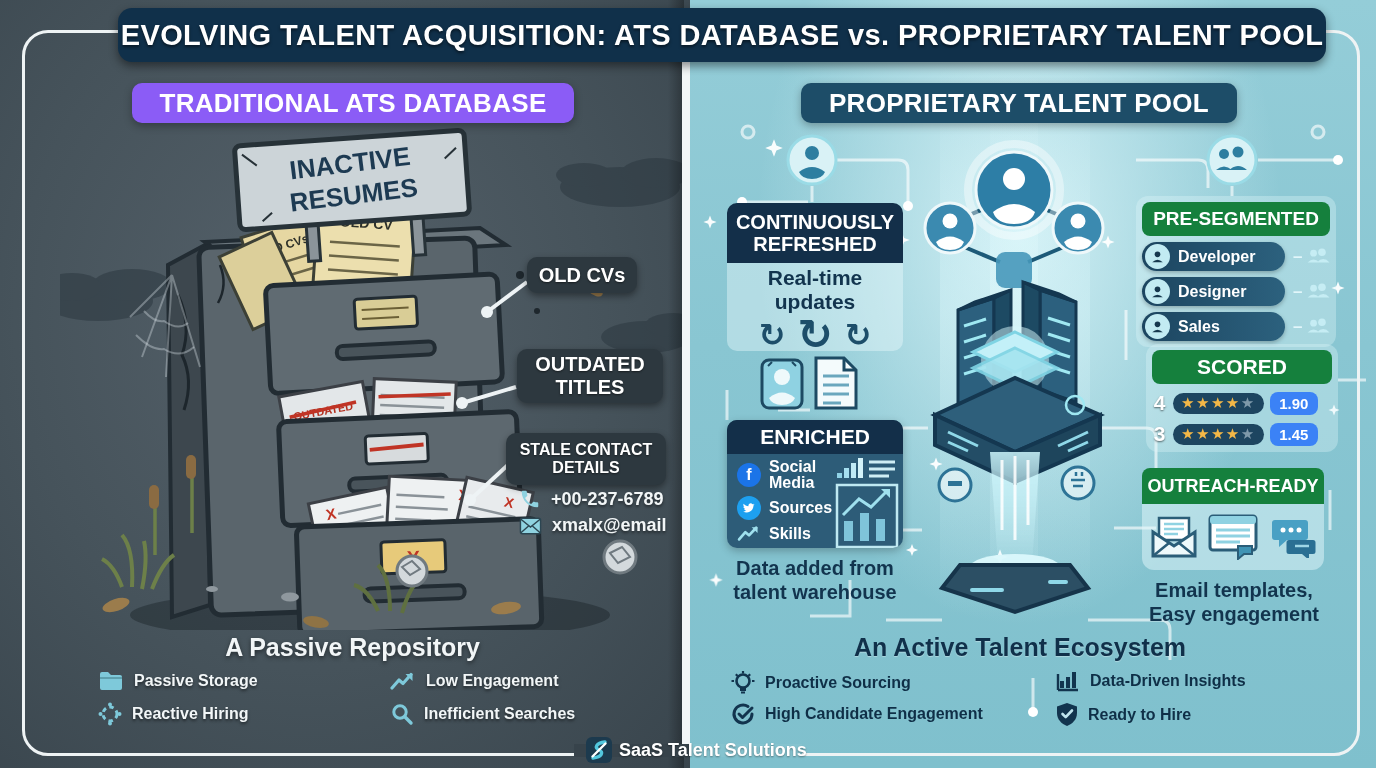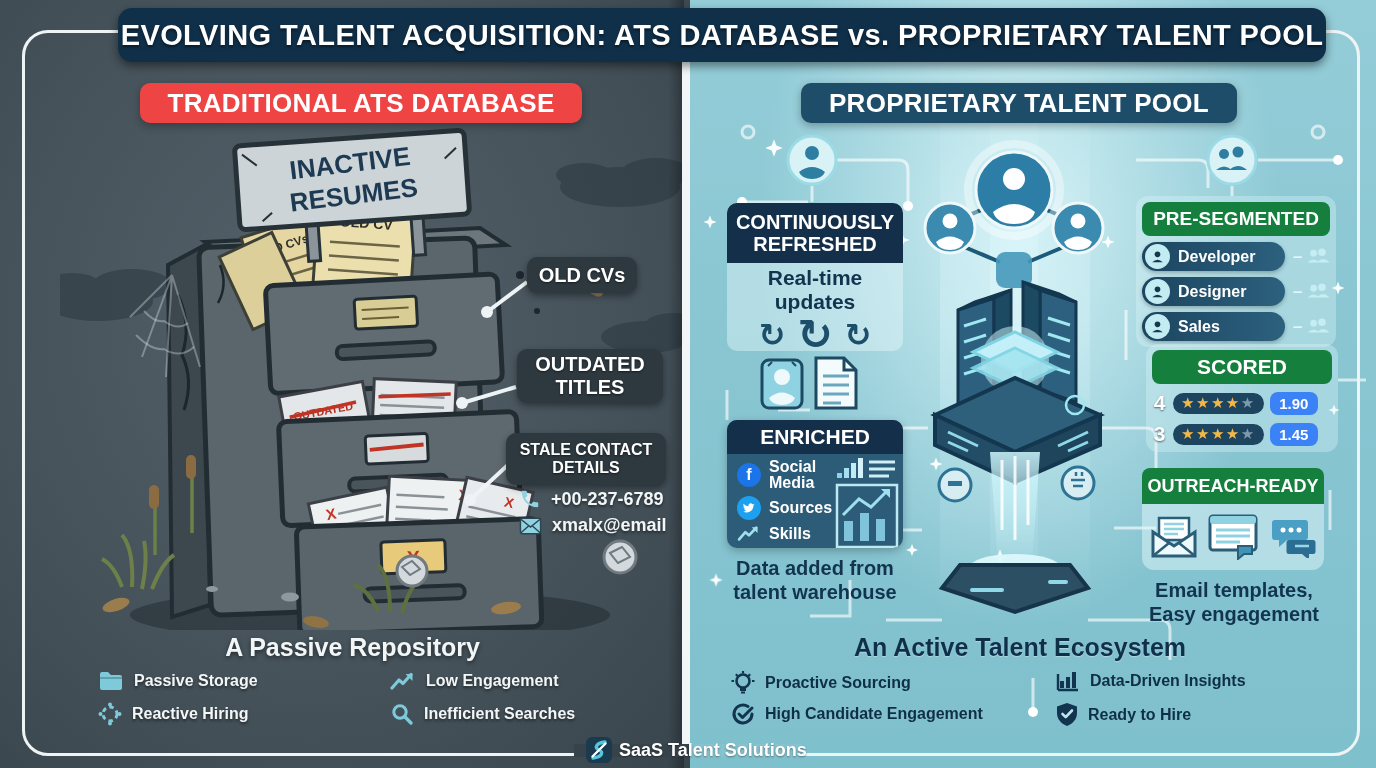--- a/index.html
+++ b/index.html
@@ -354,21 +354,21 @@
       <path d="M133 316 h26 M133 325 h26 M133 334 h26 M133 343 h18" stroke="#6aa7bd" stroke-width="3"></path>
     </g>
   </svg>
 
   <div class="abs" id="divider"></div>
   <div class="abs" id="banner">
     <div class="t">EVOLVING TALENT ACQUISITION: ATS DATABASE vs. PROPRIETARY TALENT POOL</div>
   </div>
   <div class="abs" id="frame"></div>
 
-  <div class="abs hdr-pill" style="left:140px;top:83px;width:442px;background:#ef4444;">TRADITIONAL ATS DATABASE</div>
+  <div class="abs hdr-pill" style="left:132px;top:83px;width:442px;background:#8b5cf6;">TRADITIONAL ATS DATABASE</div>
 
   <div class="abs callout" style="left:527px;top:257px;width:110px;height:36px;font-size:20px;">
     <span>OLD CVs</span>
   </div>
   <div class="abs callout" style="left:517px;top:349px;width:146px;height:54px;font-size:20px;">
     <span>OUTDATED</span>
     <span>TITLES</span>
   </div>
   <div class="abs callout" style="left:506px;top:433px;width:160px;height:52px;font-size:16px;">
     <span>STALE CONTACT</span>

